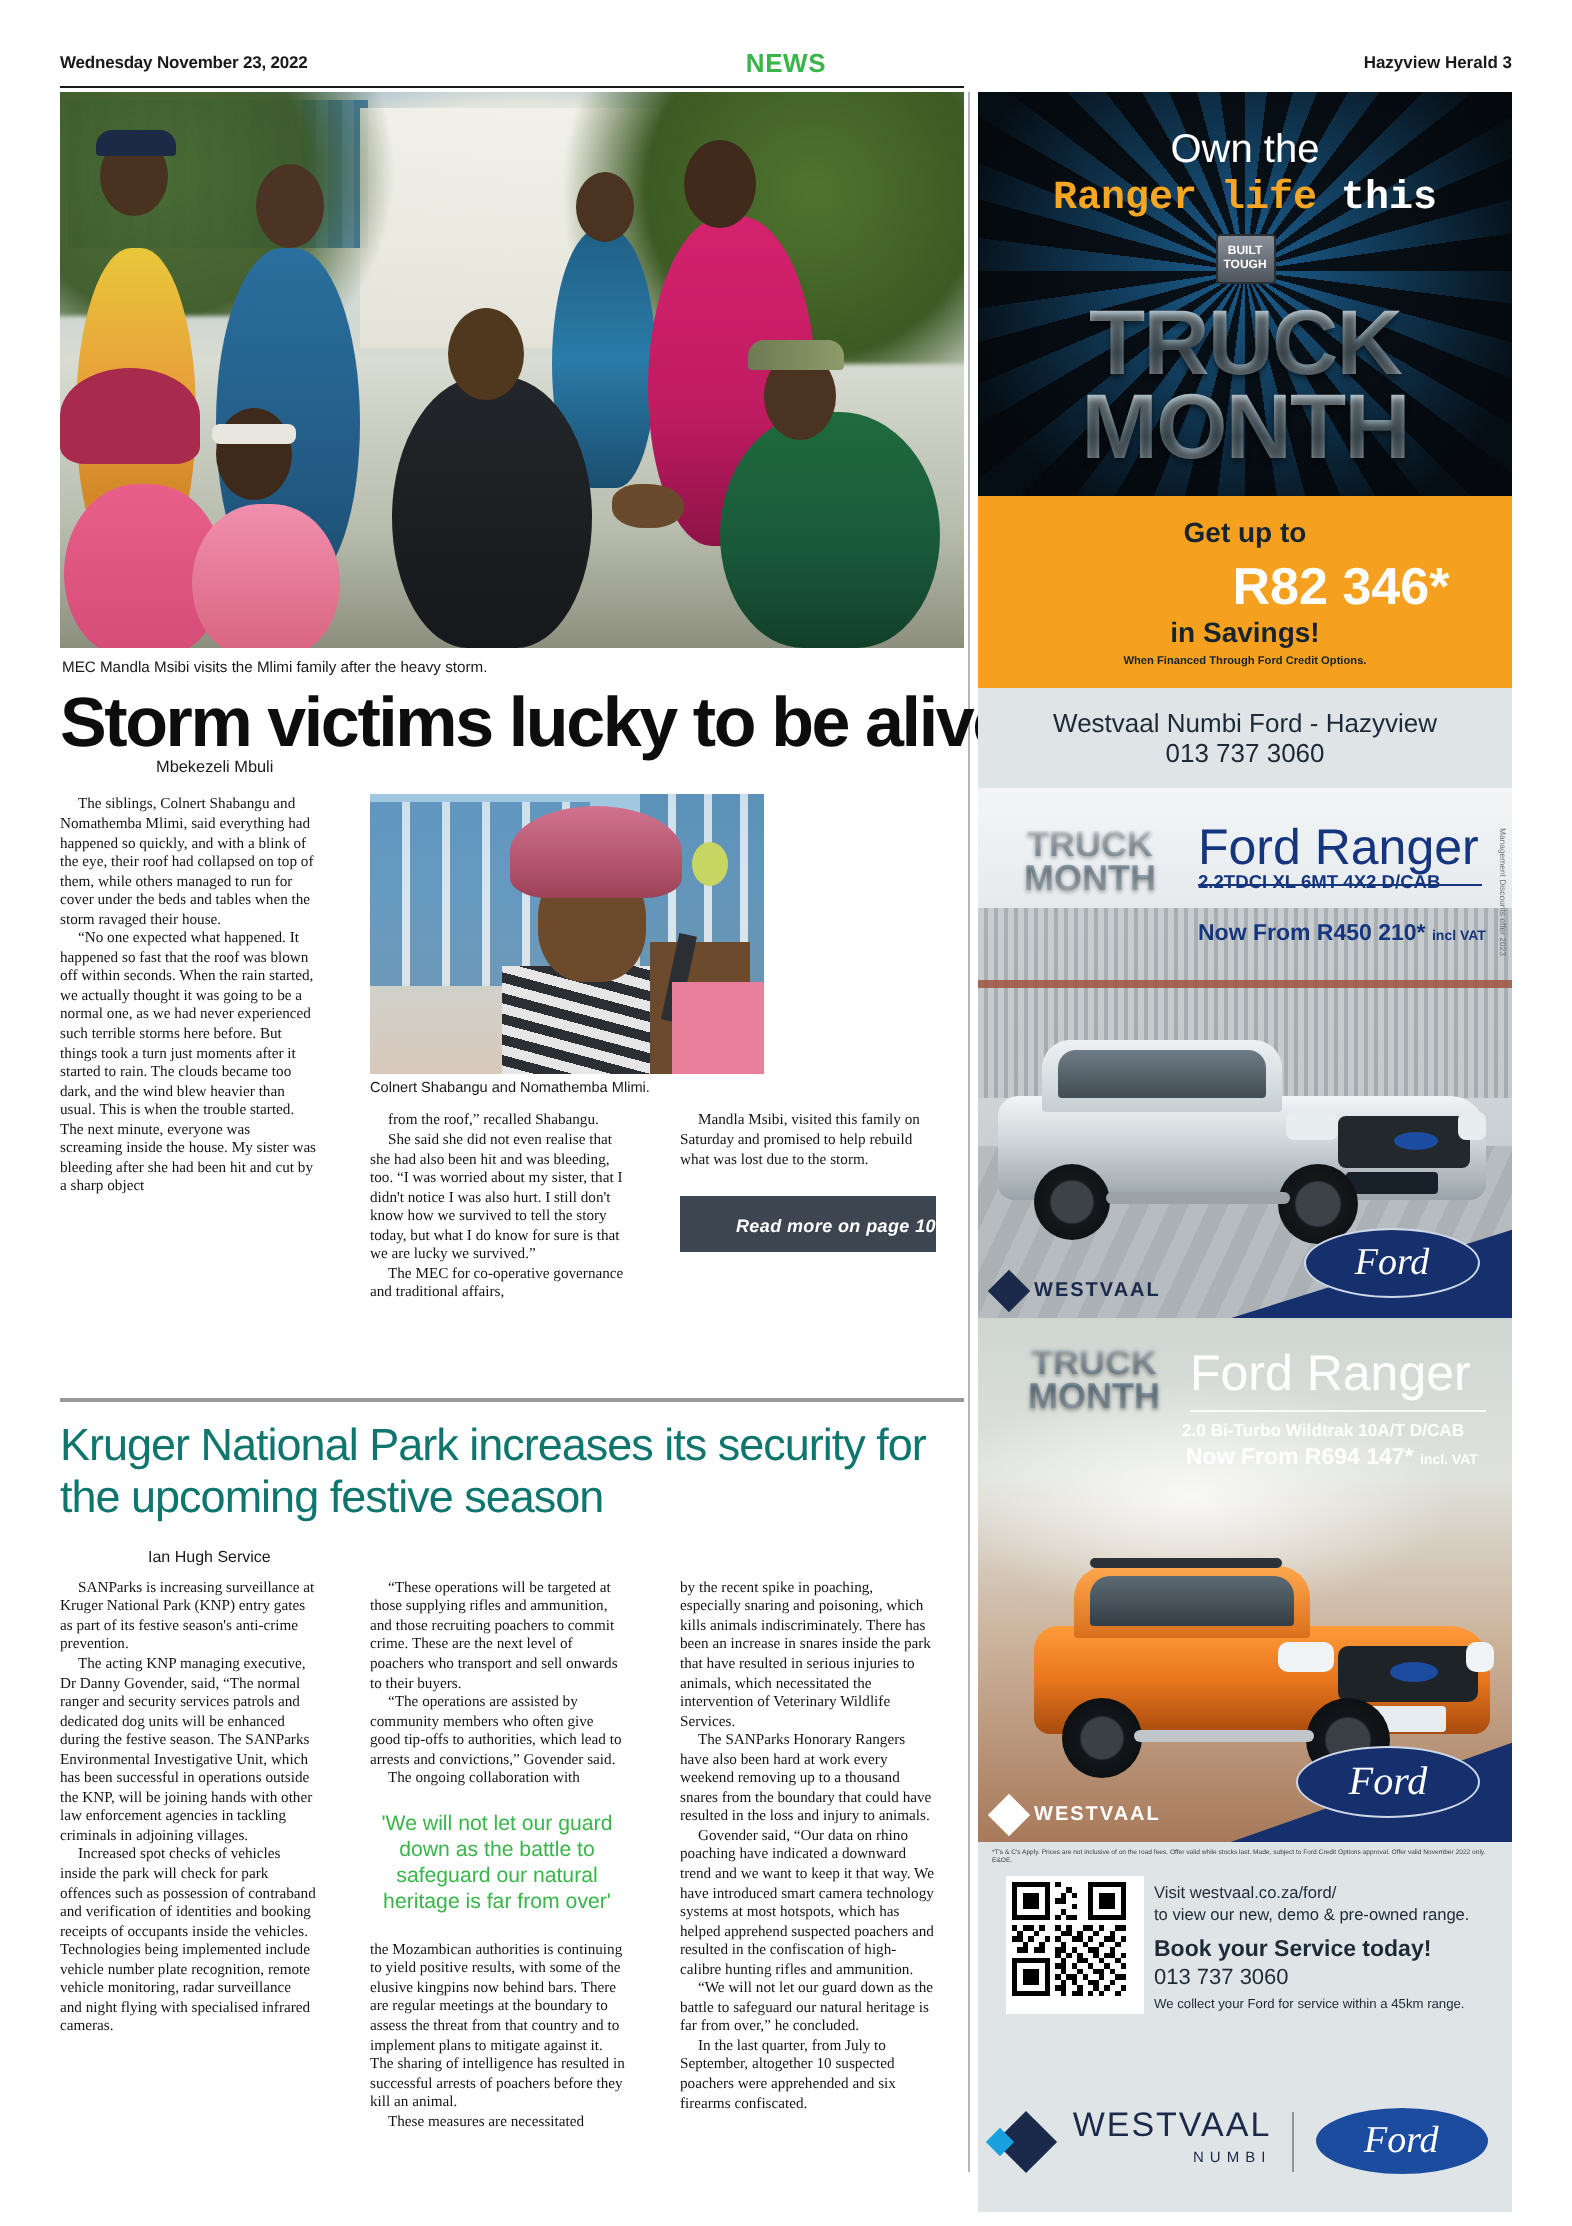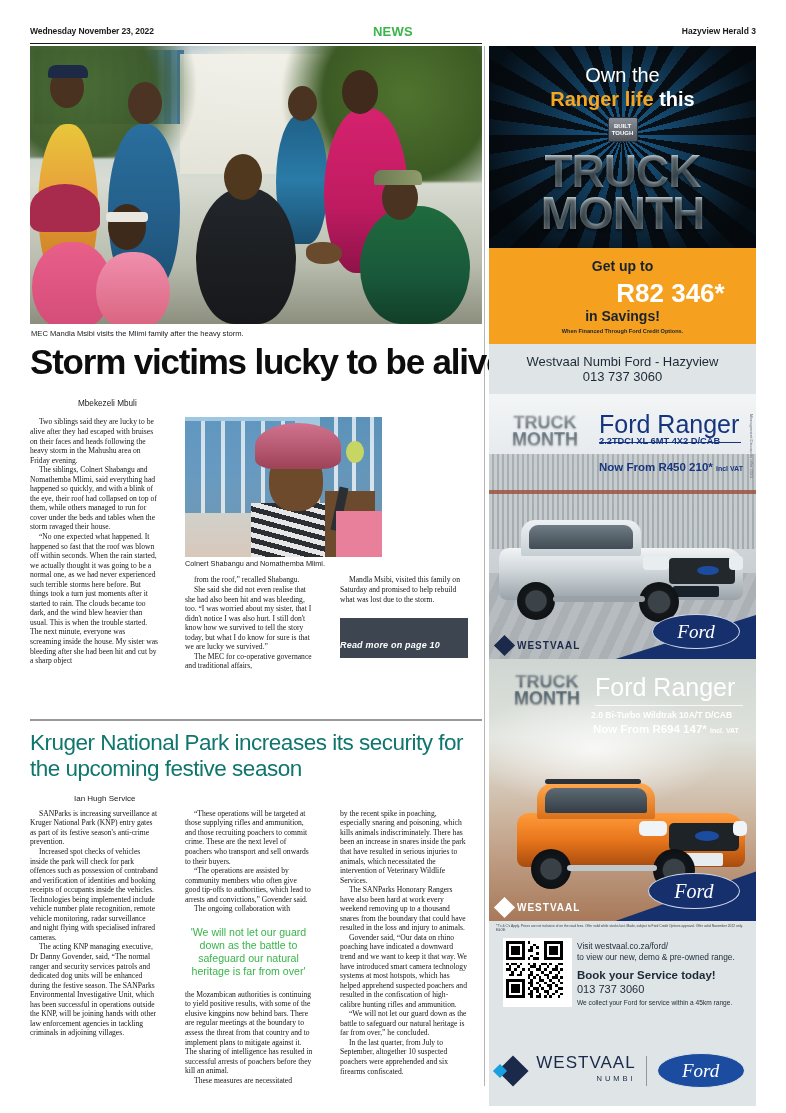--- a/index.html
+++ b/index.html
@@ -62,21 +62,21 @@
   }
 
   .headline{
     font-family:"Liberation Sans",sans-serif;font-weight:bold;
     font-size:35px;line-height:.98;letter-spacing:-1.2px;color:#0d0d0d;
     margin:7px 0 0 0;white-space:nowrap;
   }
 
   .byline{
     font-family:"Liberation Sans",sans-serif;font-size:8.2px;color:#1a1a1a;
-    margin:20px 0 0 48px;
+    margin:0 0 0 48px;
   }
 
   
   .cols3{position:relative;margin-top:9px;}
   .col{position:absolute;top:0;width:128px;}
   .c1{left:0;} .c2{left:155px;} .c3{left:310px;}
   .col p,.colflow p{
     font-family:"Liberation Serif",serif;font-size:7.6px;line-height:9.55px;
     color:#141414;margin:0;text-align:left;text-indent:9px;
   }
@@ -85,23 +85,23 @@
   .photo2{
     position:absolute;left:155px;top:0;width:197px;height:140px;overflow:hidden;
     background:linear-gradient(180deg,#bcd3e4 0%,#a8c4d8 30%,#d6c3b4 100%);
   }
   .cap2{
     position:absolute;left:155px;top:142px;width:200px;
     font-family:"Liberation Sans",sans-serif;font-size:7.3px;color:#1a1a1a;
   }
 
   .readmore{
-    background:#3c4550;color:#ffffff;text-align:left;
+    background:#3c4550;color:#ffffff;text-align:right;
     font-family:"Liberation Sans",sans-serif;font-style:italic;font-weight:bold;
-    font-size:9px;padding:22px 0 8px 0;letter-spacing:.2px;
+    font-size:9px;padding:10px 0 8px 0;letter-spacing:.2px;
   }
 
   .hr-thick{height:2px;background:#999;margin:12px 0 0 0;}
 
   .headline2{
     font-family:"Liberation Sans",sans-serif;font-size:22.5px;line-height:1.12;
     color:#0f766e;margin:9px 0 0 0;letter-spacing:-.5px;font-weight:400;
   }
 
   .byline2{
@@ -120,21 +120,21 @@
   .ad1{position:relative;width:267px;height:298px;overflow:hidden;background:#0c1116;}
   .ad1 .rays{position:absolute;inset:0;
     background:
       repeating-conic-gradient(from 0deg at 50% 30%,
         rgba(28,106,162,.85) 0deg 7deg, rgba(8,18,26,.9) 7deg 15deg);
     opacity:.9;}
   .ad1 .vign{position:absolute;inset:0;background:radial-gradient(ellipse 70% 60% at 50% 30%,rgba(0,0,0,0) 10%,rgba(4,8,12,.92) 78%);}
   .ad1 .t1{position:absolute;top:18px;left:0;width:100%;text-align:center;
     font-family:"Liberation Sans",sans-serif;font-size:20px;color:#fff;}
   .ad1 .t2{position:absolute;top:42px;left:0;width:100%;text-align:center;
-    font-family:Liberation Sans, sans-serif;font-size:20px;color:#fff;font-weight:bold;}
+    font-family:Liberation Mono, monospace;font-size:20px;color:#fff;font-weight:bold;}
   .ad1 .t2 em{color:#f5a623;font-style:normal;}
   .ad1 .badge{position:absolute;top:71px;left:50%;transform:translateX(-50%);
     width:28px;height:23px;background:linear-gradient(180deg,#8a9099,#4e545c);
     border:1px solid #2b3037;border-radius:2px;color:#fff;
     font-family:"Liberation Sans",sans-serif;font-size:6px;font-weight:bold;
     display:flex;flex-direction:column;align-items:center;justify-content:center;line-height:7px;}
   .ad1 .truckword{position:absolute;left:0;width:100%;text-align:center;
     font-family:"Liberation Sans",sans-serif;font-weight:bold;font-size:46px;
     letter-spacing:-1px;
     background:linear-gradient(180deg,#e9eef1 0%,#9fb3bd 35%,#6d838f 60%,#cfd9de 100%);
@@ -305,21 +305,20 @@
       <div style="position:absolute;left:276px;top:196px;width:36px;height:22px;background:#6a4a2c;border-radius:40% 50% 45% 45%;"></div>
     </div>
     <div class="caption">MEC Mandla Msibi visits the Mlimi family after the heavy storm.</div>
 
     <h1 class="headline">Storm victims lucky to be alive</h1>
     <div class="byline">Mbekezeli Mbuli</div>
 
     <div class="cols3" style="height:290px;">
 
       <div class="col c1">
-        <p class="first">Two siblings said they are lucky to be alive after they had escaped with bruises on their faces and heads following the heavy storm in the Mahushu area on Friday evening.</p>
         <p>The siblings, Colnert Shabangu and Nomathemba Mlimi, said everything had happened so quickly, and with a blink of the eye, their roof had collapsed on top of them, while others managed to run for cover under the beds and tables when the storm ravaged their house.</p>
         <p>“No one expected what happened. It happened so fast that the roof was blown off within seconds. When the rain started, we actually thought it was going to be a normal one, as we had never experienced such terrible storms here before. But things took a turn just moments after it started to rain. The clouds became too dark, and the wind blew heavier than usual. This is when the trouble started. The next minute, everyone was screaming inside the house. My sister was bleeding after she had been hit and cut by a sharp object</p>
       </div>
 
       <div class="photo2">
         <div style="position:absolute;inset:0;background:linear-gradient(180deg,#9fc7e0 0%,#bcd6e6 38%,#cfd3cd 62%,#d8c8bb 100%);"></div>
         <div style="position:absolute;left:0;top:4px;width:110px;height:92px;background:repeating-linear-gradient(90deg,#4b86b4 0 16px,#dfe8ef 16px 20px);opacity:.75;"></div>
         <div style="position:absolute;right:0;top:0px;width:62px;height:110px;background:repeating-linear-gradient(90deg,#3f7ba8 0 14px,#e2eaf0 14px 18px);opacity:.7;"></div>
         <div style="position:absolute;right:18px;top:24px;width:18px;height:22px;background:#c7d663;border-radius:50%;"></div>
         <div style="position:absolute;left:66px;top:86px;width:92px;height:60px;background:repeating-linear-gradient(15deg,#2b2f33 0 5px,#e6e6e6 5px 10px);"></div>
@@ -344,22 +343,22 @@
     </div>
 
     <div class="hr-thick"></div>
 
     <h2 class="headline2">Kruger National Park increases its security for the upcoming festive season</h2>
     <div class="byline2">Ian Hugh Service</div>
 
     <div class="cols3" style="height:318px;margin-top:6px;">
       <div class="col c1">
         <p class="first">SANParks is increasing surveillance at Kruger National Park (KNP) entry gates as part of its festive season's anti-crime prevention.</p>
+        <p>The acting KNP managing executive, Dr Danny Govender, said, “The normal ranger and security services patrols and dedicated dog units will be enhanced during the festive season. The SANParks Environmental Investigative Unit, which has been successful in operations outside the KNP, will be joining hands with other law enforcement agencies in tackling criminals in adjoining villages.</p>
         <p>Increased spot checks of vehicles inside the park will check for park offences such as possession of contraband and verification of identities and booking receipts of occupants inside the vehicles. Technologies being implemented include vehicle number plate recognition, remote vehicle monitoring, radar surveillance and night flying with specialised infrared cameras.</p>
-        <p>The acting KNP managing executive, Dr Danny Govender, said, “The normal ranger and security services patrols and dedicated dog units will be enhanced during the festive season. The SANParks Environmental Investigative Unit, which has been successful in operations outside the KNP, will be joining hands with other law enforcement agencies in tackling criminals in adjoining villages.</p>
       </div>
 
       <div class="col c2">
         <p class="first">“These operations will be targeted at those supplying rifles and ammunition, and those recruiting poachers to commit crime. These are the next level of poachers who transport and sell onwards to their buyers.</p>
         <p>“The operations are assisted by community members who often give good tip-offs to authorities, which lead to arrests and convictions,” Govender said.</p>
         <p>The ongoing collaboration with</p>
         <div class="pullquote">'We will not let our guard down as the battle to safeguard our natural heritage is far from over'</div>
         <p style="text-indent:0;">the Mozambican authorities is continuing to yield positive results, with some of the elusive kingpins now behind bars. There are regular meetings at the boundary to assess the threat from that country and to implement plans to mitigate against it. The sharing of intelligence has resulted in successful arrests of poachers before they kill an animal.</p>
         <p>These measures are necessitated</p>
       </div>

